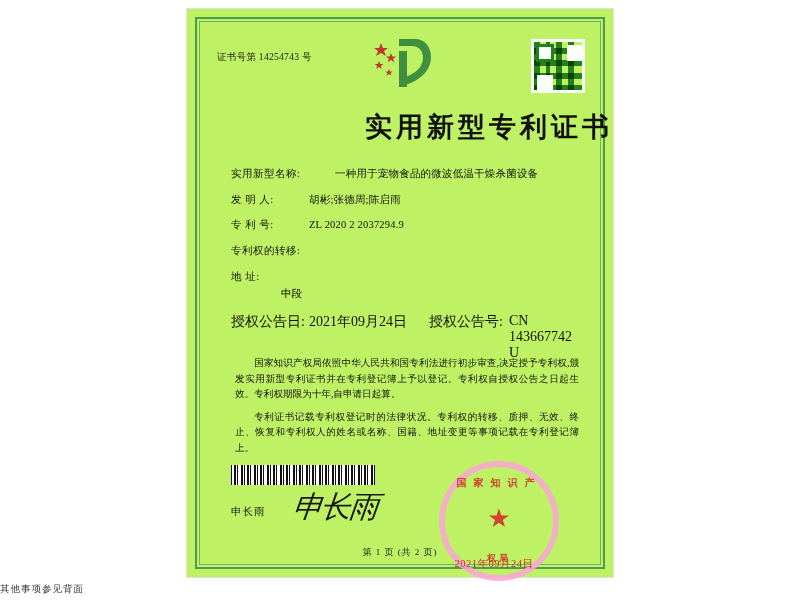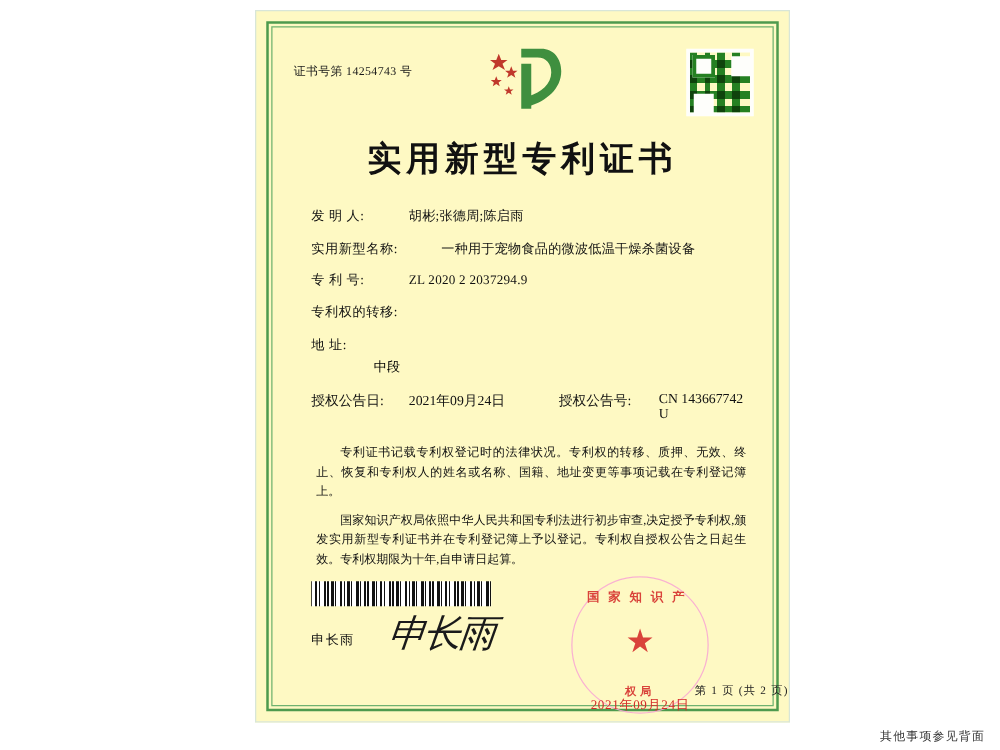--- a/index.html
+++ b/index.html
@@ -15,25 +15,25 @@
     position: relative;
     width: 800px;
     height: 600px;
     background: #ffffff;
     overflow: hidden;
   }
 
   
   .cert {
     position: absolute;
-    left: 204px;
+    left: 186px;
     top: 8px;
     width: 428px;
     height: 570px;
-    background: #fef9c3;
+    background: #bef264;
     border: 1px solid #d8e6d8;
     box-sizing: border-box;
   }
 
   
   .frame-outer {
     position: absolute;
     left: 8px;
     top: 8px;
     right: 8px;
@@ -92,21 +92,21 @@
     border: 3px solid #1a7a1a;
     background: #ffffff;
     box-shadow: 30px 0 0 -1px #ffffff, 0 30px 0 -1px #ffffff;
   }
 
   .title {
     position: absolute;
     left: 0;
     right: 0;
     top: 100px;
-    text-align: center;
+    text-align: right;
     font-size: 27px;
     font-weight: bold;
     letter-spacing: 4px;
     color: #111111;
     font-family: "Liberation Serif", "DejaVu Serif", serif;
   }
 
   .fields {
     position: absolute;
     left: 44px;
@@ -132,21 +132,21 @@
   .field-label.wide { width: 104px; }
 
   .field-value {
     flex: 1 1 auto;
     letter-spacing: 0.2px;
   }
 
   .inline-pair {
     display: flex;
     align-items: flex-start;
-    font-size: 11px;
+    font-size: 14px;
     margin-bottom: 11px;
     color: #111111;
   }
   .inline-pair .seg1-label { width: 78px; }
   .inline-pair .seg1-val { width: 120px; }
   .inline-pair .seg2-label { width: 80px; }
   .inline-pair .seg2-val { flex: 1; }
 
   .addr-second {
     margin-left: 50px;
@@ -214,21 +214,21 @@
     letter-spacing: -2px;
   }
 
   
   .seal {
     position: absolute;
     left: 252px;
     top: 452px;
     width: 108px;
     height: 108px;
-    border: 1px solid #f9a8d4;
+    border: 6px solid #f9a8d4;
     border-radius: 50%;
     opacity: 0.88;
   }
   .seal-star {
     position: absolute;
     left: 50%;
     top: 50%;
     transform: translate(-50%,-58%);
     color: #d42a28;
     font-size: 26px;
@@ -264,32 +264,32 @@
     color: #d42a28;
     font-size: 10.5px;
     letter-spacing: 0.5px;
   }
 
   .page-footer {
     position: absolute;
     left: 0;
     right: 0;
     bottom: 18px;
-    text-align: right;
+    text-align: center;
     font-size: 9px;
     color: #222;
     letter-spacing: 1px;
   }
 
   .below-note {
     position: absolute;
     left: 0;
-    right: 12px;
+    right: 0;
     bottom: 4px;
-    text-align: right;
+    text-align: left;
     font-size: 9.5px;
     color: #333;
     letter-spacing: 1px;
   }
 </style>
 </head>
 <body>
 
 <div id="page">
 
@@ -309,27 +309,27 @@
         <polygon points="20,32 21,34.5 23.8,34.5 21.6,36.1 22.4,38.7 20,37.1 17.6,38.7 18.4,36.1 16.2,34.5 19,34.5" fill="#c0392b"></polygon>
       </svg>
     </div>
 
     <div class="qr"></div>
 
     <div class="title">实用新型专利证书</div>
 
     <div class="fields">
       <div class="field-row">
+        <div class="field-label wide">实用新型名称:</div>
+        <div class="field-value">一种用于宠物食品的微波低温干燥杀菌设备</div>
+      </div>
+
+      <div class="field-row">
         <div class="field-label">发 明 人:</div>
         <div class="field-value">胡彬;张德周;陈启雨</div>
-      </div>
-
-      <div class="field-row">
-        <div class="field-label wide">实用新型名称:</div>
-        <div class="field-value">一种用于宠物食品的微波低温干燥杀菌设备</div>
       </div>
 
       <div class="field-row">
         <div class="field-label">专 利 号:</div>
         <div class="field-value">ZL 2020 2 2037294.9</div>
       </div>
 
       <div class="field-row">
         <div class="field-label">专利权的转移:</div>
       </div>
@@ -343,22 +343,22 @@
 
       <div class="inline-pair">
         <div class="seg1-label">授权公告日:</div>
         <div class="seg1-val">2021年09月24日</div>
         <div class="seg2-label">授权公告号:</div>
         <div class="seg2-val">CN 143667742 U</div>
       </div>
     </div>
 
     <div class="paragraphs">
+      <p>国家知识产权局依照中华人民共和国专利法进行初步审查,决定授予专利权,颁发实用新型专利证书并在专利登记簿上予以登记。专利权自授权公告之日起生效。专利权期限为十年,自申请日起算。</p>
       <p>专利证书记载专利权登记时的法律状况。专利权的转移、质押、无效、终止、恢复和专利权人的姓名或名称、国籍、地址变更等事项记载在专利登记簿上。</p>
-      <p>国家知识产权局依照中华人民共和国专利法进行初步审查,决定授予专利权,颁发实用新型专利证书并在专利登记簿上予以登记。专利权自授权公告之日起生效。专利权期限为十年,自申请日起算。</p>
     </div>
 
     <div class="barcode"></div>
 
     <div class="signature-area">
       <div class="sig-name">申长雨</div>
       <div class="sig-script">申长雨</div>
     </div>
 
     <div class="seal">

